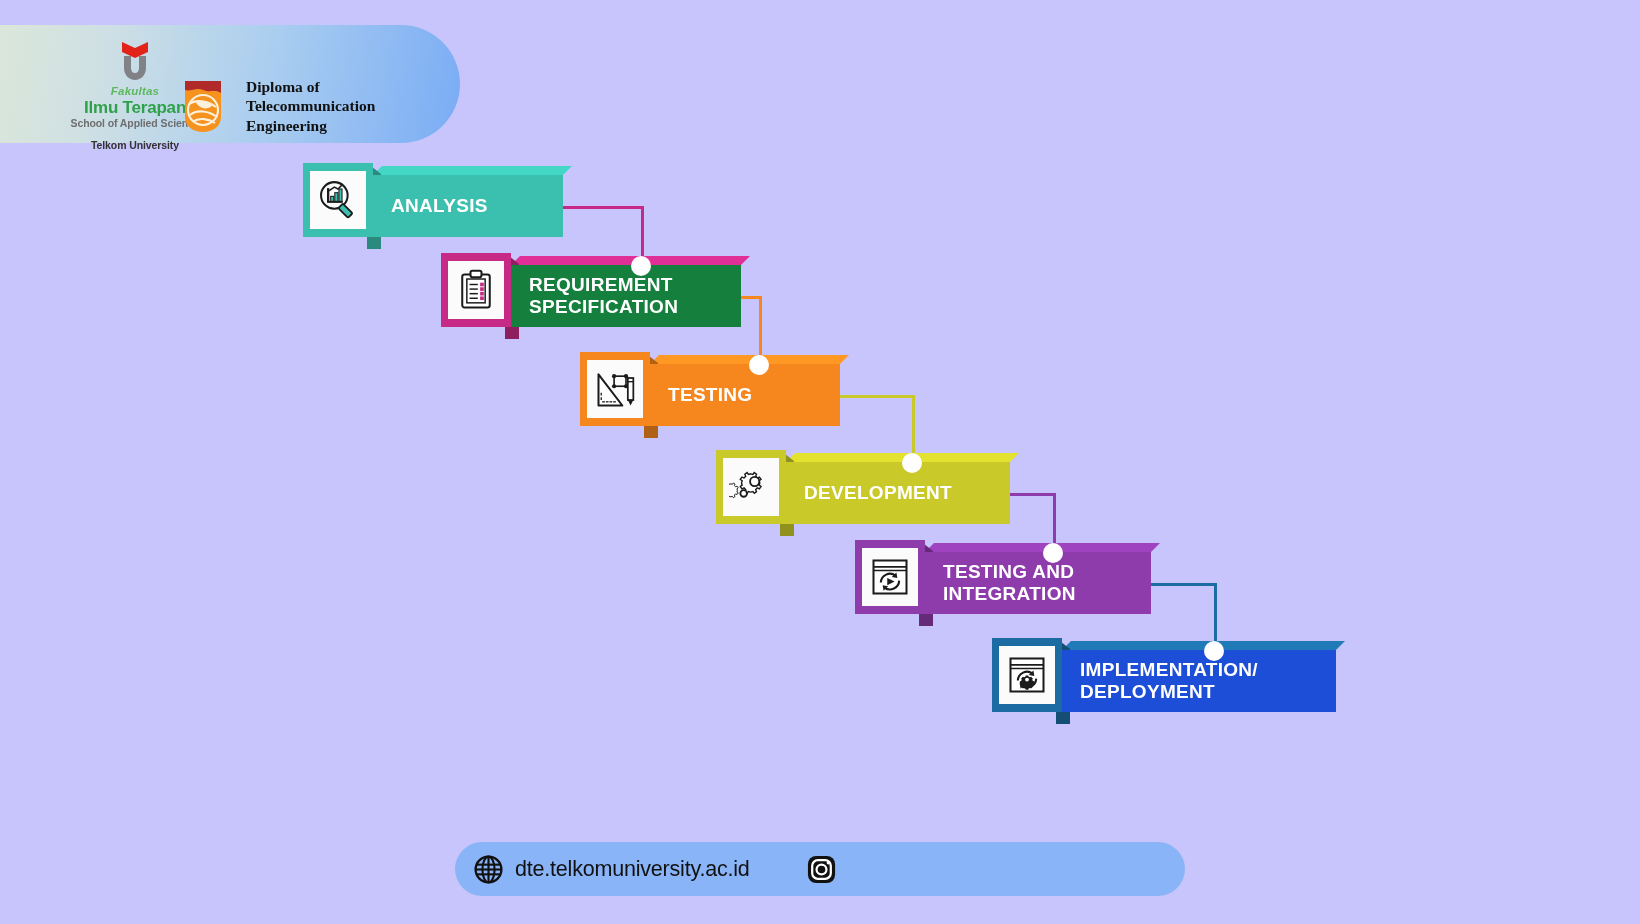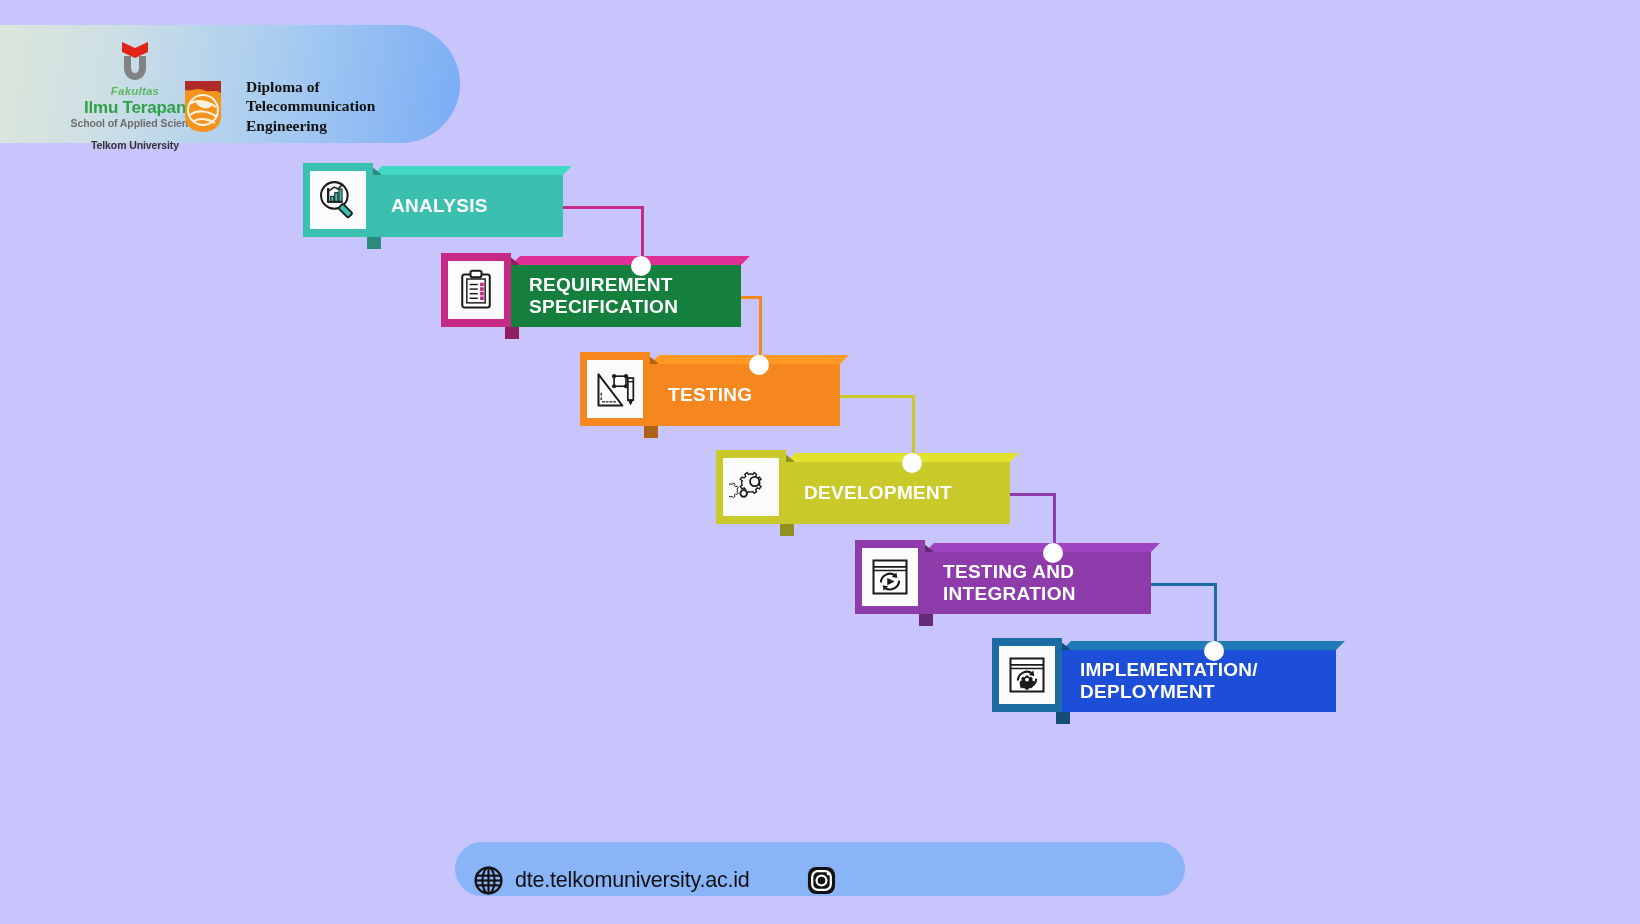--- a/index.html
+++ b/index.html
@@ -114,21 +114,21 @@
   .conn { position: absolute; z-index: 1; }
 
   
   .footer-pill {
     position: absolute;
     left: 455px; top: 842px;
     width: 730px; height: 54px;
     background: #8ab4f8;
     border-radius: 27px;
     display: flex;
-    align-items: flex-end;
+    align-items: center;
     padding-left: 18px;
     gap: 14px;
   }
   .footer-item { display: flex; align-items: center; gap: 11px; }
   .footer-item span.txt { font-size: 21.5px; color: #111; letter-spacing: -.2px; }
   .footer-gap { width: 28px; }
 </style>
 </head>
 <body>
 

